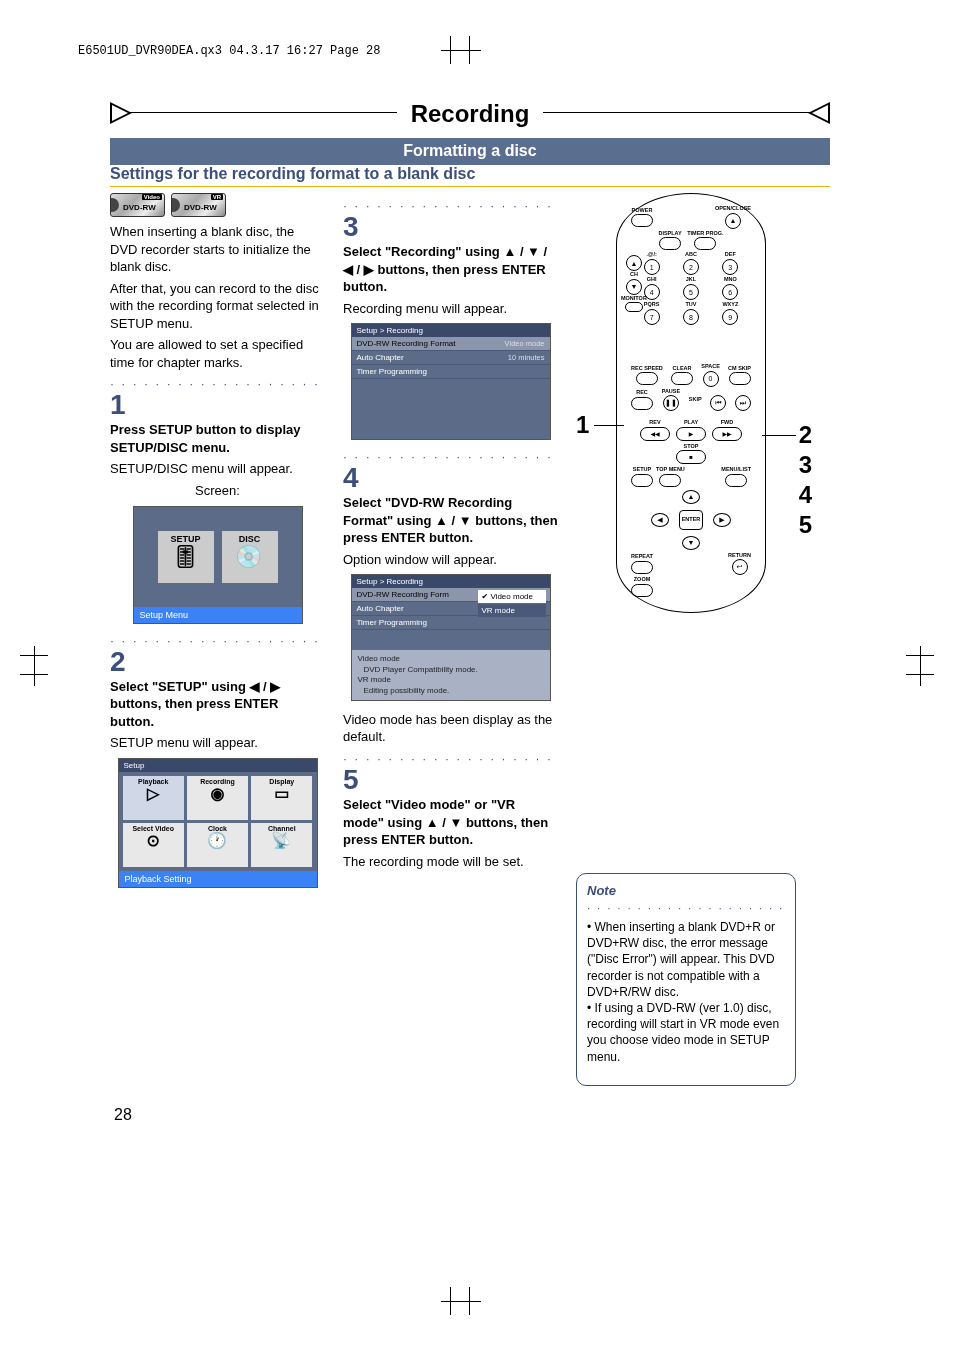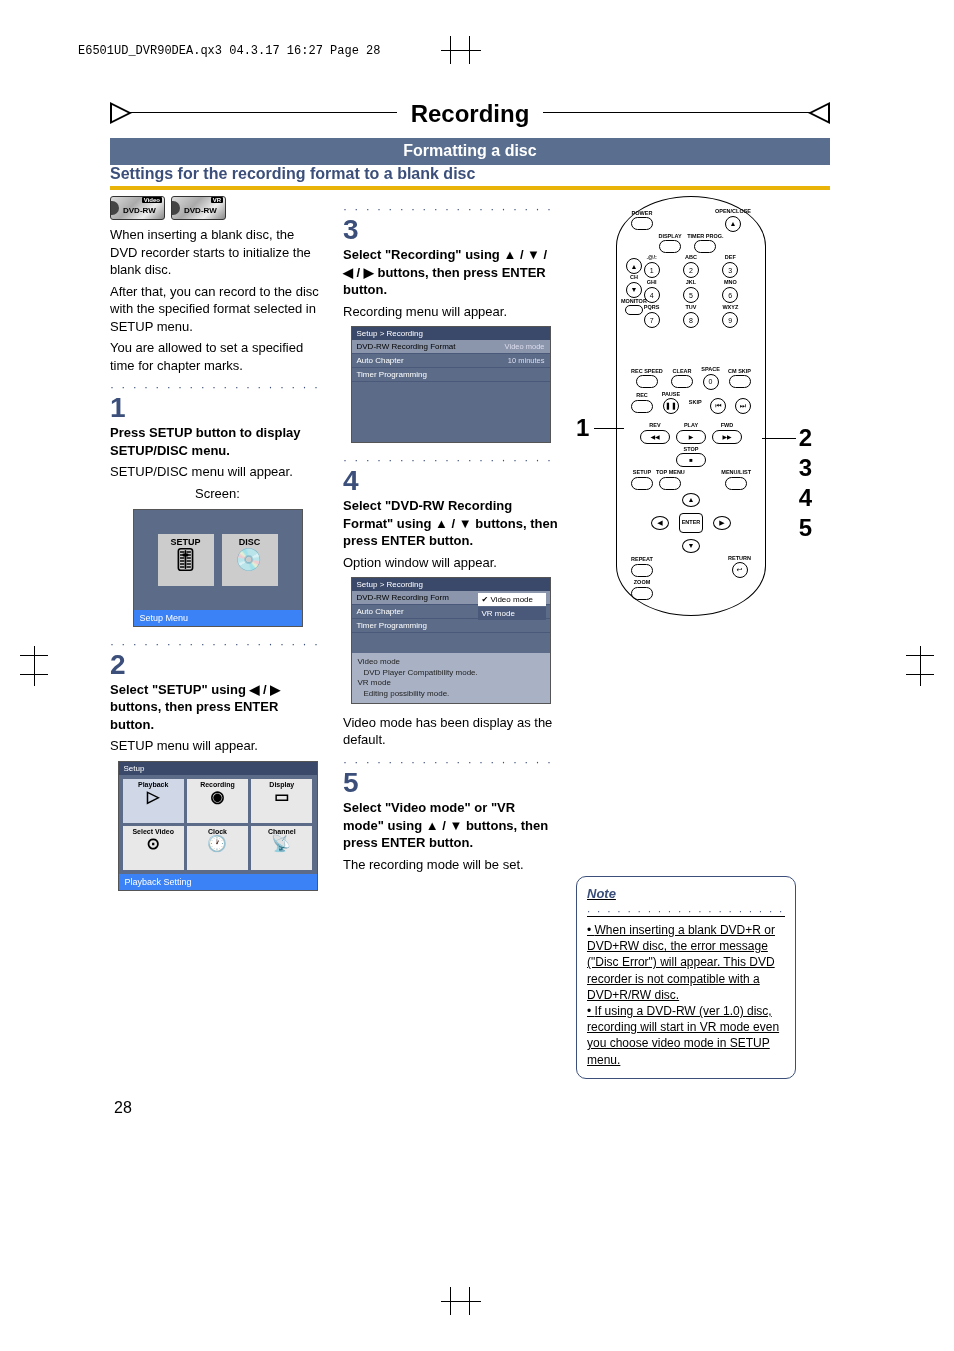--- a/index.html
+++ b/index.html
@@ -137,21 +137,21 @@
     color: #fff;
     font-weight: bold;
     font-size: 16px;
     text-align: center;
     padding: 4px 0 5px;
   }
   .section-title {
     color: #3b4f7a;
     font-weight: bold;
     font-size: 16px;
-    border-bottom: 4px solid #eab308;
+    border-bottom: 1px solid #eab308;
     padding-bottom: 3px;
     margin-bottom: 6px;
   }
   
   .columns {
     display: flex;
     gap: 18px;
     align-items: flex-start;
   }
   .col-left { width: 215px; }
@@ -367,24 +367,23 @@
     border-top:1px solid #000;
   }
   
   .note-box {
     position:absolute;
     right:0;
     bottom: -180px;
     width: 220px;
     border:1.5px solid #3b4f7a;
     border-radius:10px;
-    padding:8px 10px 10px;
+    padding:8px 10px 20px;
     font-size:12px;
     line-height:1.35;
-    text-decoration:underline;
   }
   .note-box .note-title {
     font-style:italic;
     font-weight:bold;
     color:#3b4f7a;
     font-size:13px;
   }
   .note-box .dotline {
     color:#3b4f7a;
     letter-spacing:2px;
@@ -432,21 +431,21 @@
         <div class="badge">
           <span>DVD-RW</span>
           <span class="tag">Video</span>
         </div>
         <div class="badge">
           <span>DVD-RW</span>
           <span class="tag">VR</span>
         </div>
       </div>
       <p>When inserting a blank disc, the DVD recorder starts to initialize the blank disc.</p>
-      <p>After that, you can record to the disc with the specified format selected in SETUP menu.</p>
+      <p>After that, you can record to the disc with the recording format selected in SETUP menu.</p>
       <p>You are allowed to set a specified time for chapter marks.</p>
 
       <div class="dots">· · · · · · · · · · · · · · · · · · · · · · · · · · · · · · · · · · ·</div>
       <div class="step-num">1</div>
       <p class="bold">Press SETUP button to display SETUP/DISC menu.</p>
       <p>SETUP/DISC menu will appear.</p>
       <p style="text-align:center">Screen:</p>
 
       <div class="screen-outer">
         <div class="screen-body">

